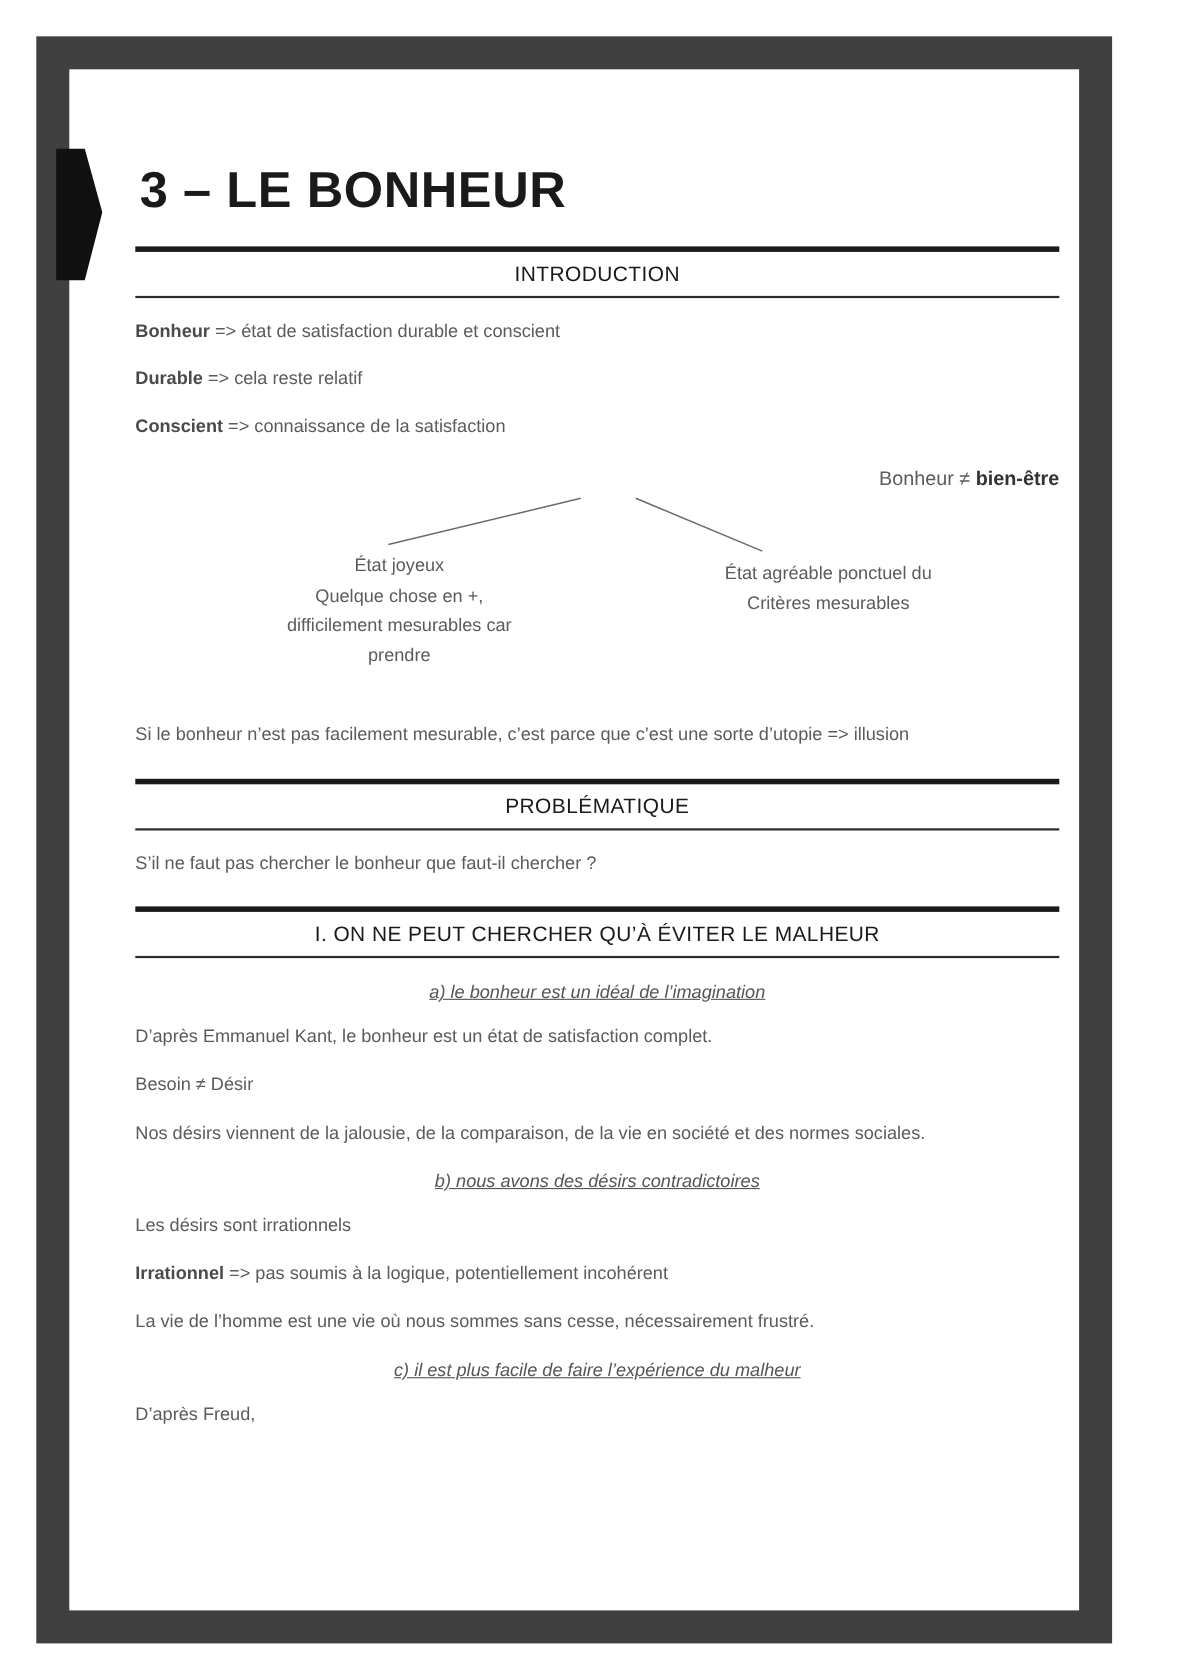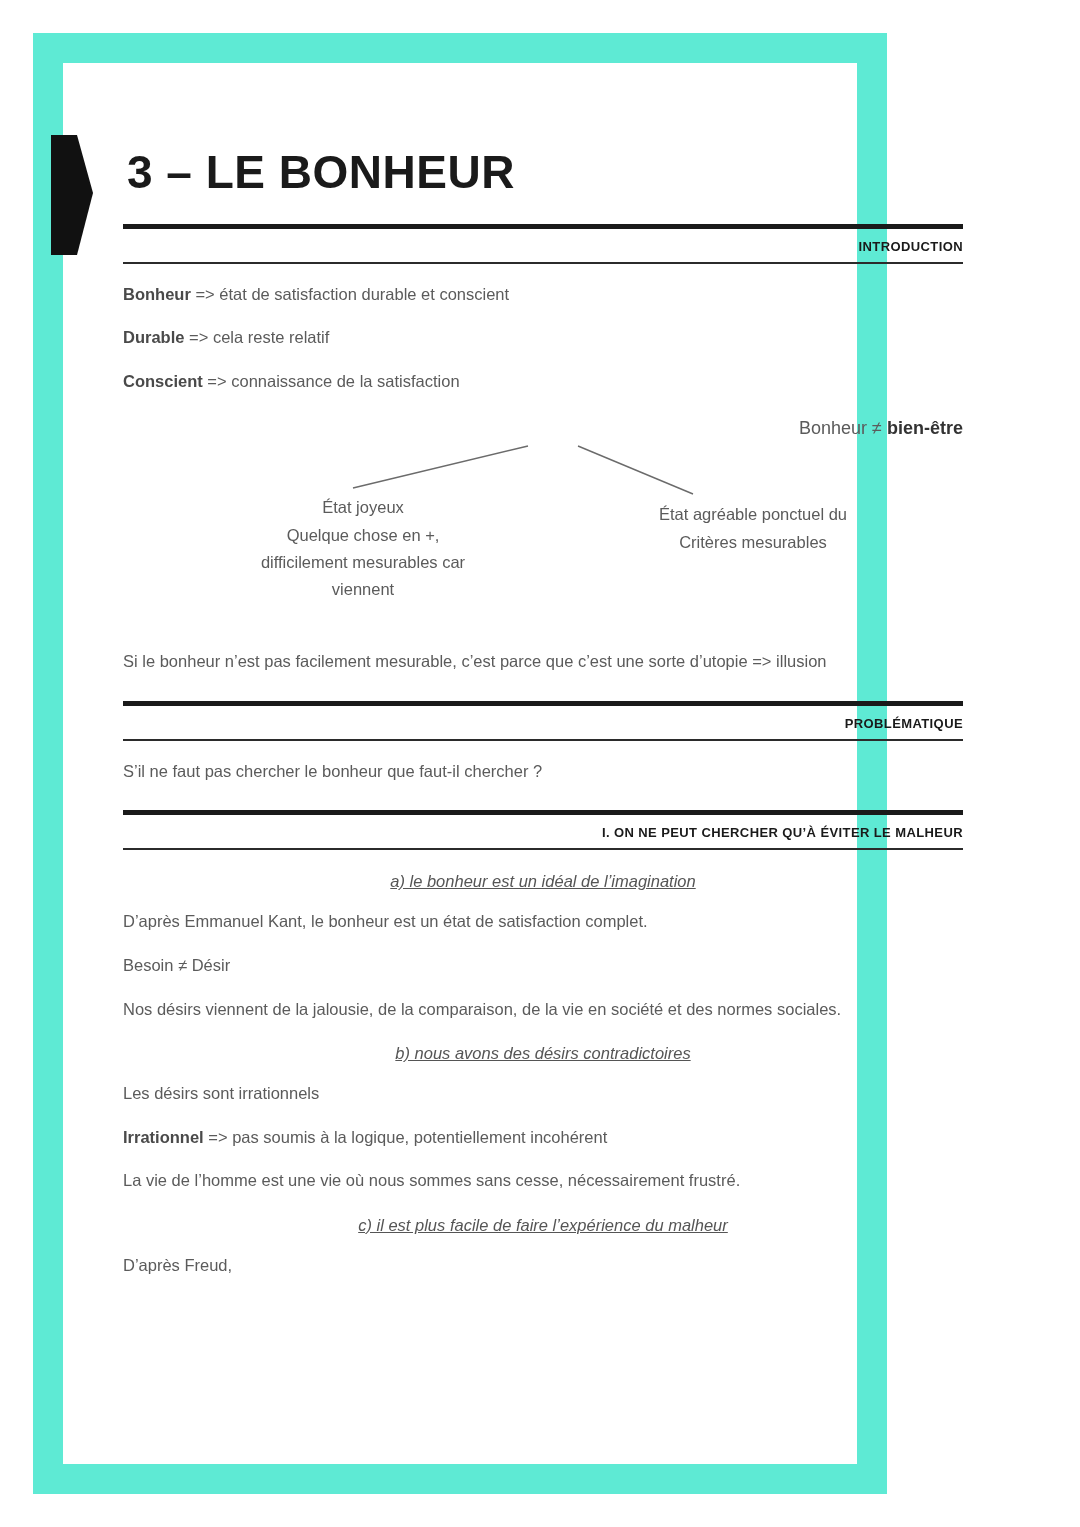--- a/index.html
+++ b/index.html
@@ -13,23 +13,23 @@
     font-family: "Liberation Sans", sans-serif;
     color: #5b5b5b;
     overflow: hidden;
   }
 
   
   .page-frame {
     position: absolute;
     left: 33px;
     top: 33px;
-    width: 854px;
+    width: 978px;
     height: 1461px;
-    background: #5eead4;
+    background: #404040;
     box-sizing: border-box;
   }
   .page-inner {
     position: absolute;
     left: 30px;
     top: 30px;
     right: 30px;
     bottom: 30px;
     background: #ffffff;
   }
@@ -64,23 +64,23 @@
   
   .section-head {
     margin-top: 26px;
   }
   .section-head .rule-thick {
     height: 5px;
     background: #1a1a1a;
     width: 100%;
   }
   .section-head .sec-title {
-    text-align: right;
-    font-weight: bold;
-    font-size: 13px;
+    text-align: center;
+    font-weight: normal;
+    font-size: 19px;
     color: #1a1a1a;
     letter-spacing: 0.4px;
     padding: 10px 0 8px 0;
   }
   .section-head .rule-thin {
     height: 2px;
     background: #2b2b2b;
     width: 100%;
   }
 
@@ -188,21 +188,21 @@
 
         <svg class="connectors" viewBox="0 0 840 215" xmlns="http://www.w3.org/2000/svg">
           <line x1="405" y1="30" x2="230" y2="72" stroke="#6b6b6b" stroke-width="1.4"></line>
           <line x1="455" y1="30" x2="570" y2="78" stroke="#6b6b6b" stroke-width="1.4"></line>
         </svg>
 
         <div class="leaf leaf-left">
           <div>État joyeux</div>
           <div>Quelque chose en +,</div>
           <div>difficilement mesurables car</div>
-          <div>viennent</div>
+          <div>prendre</div>
         </div>
 
         <div class="leaf leaf-right">
           <div>État agréable ponctuel du</div>
           <div>Critères mesurables</div>
         </div>
       </div>
 
       <p class="para">Si le bonheur n’est pas facilement mesurable, c’est parce que c’est une sorte d’utopie =&gt; illusion</p>
 

